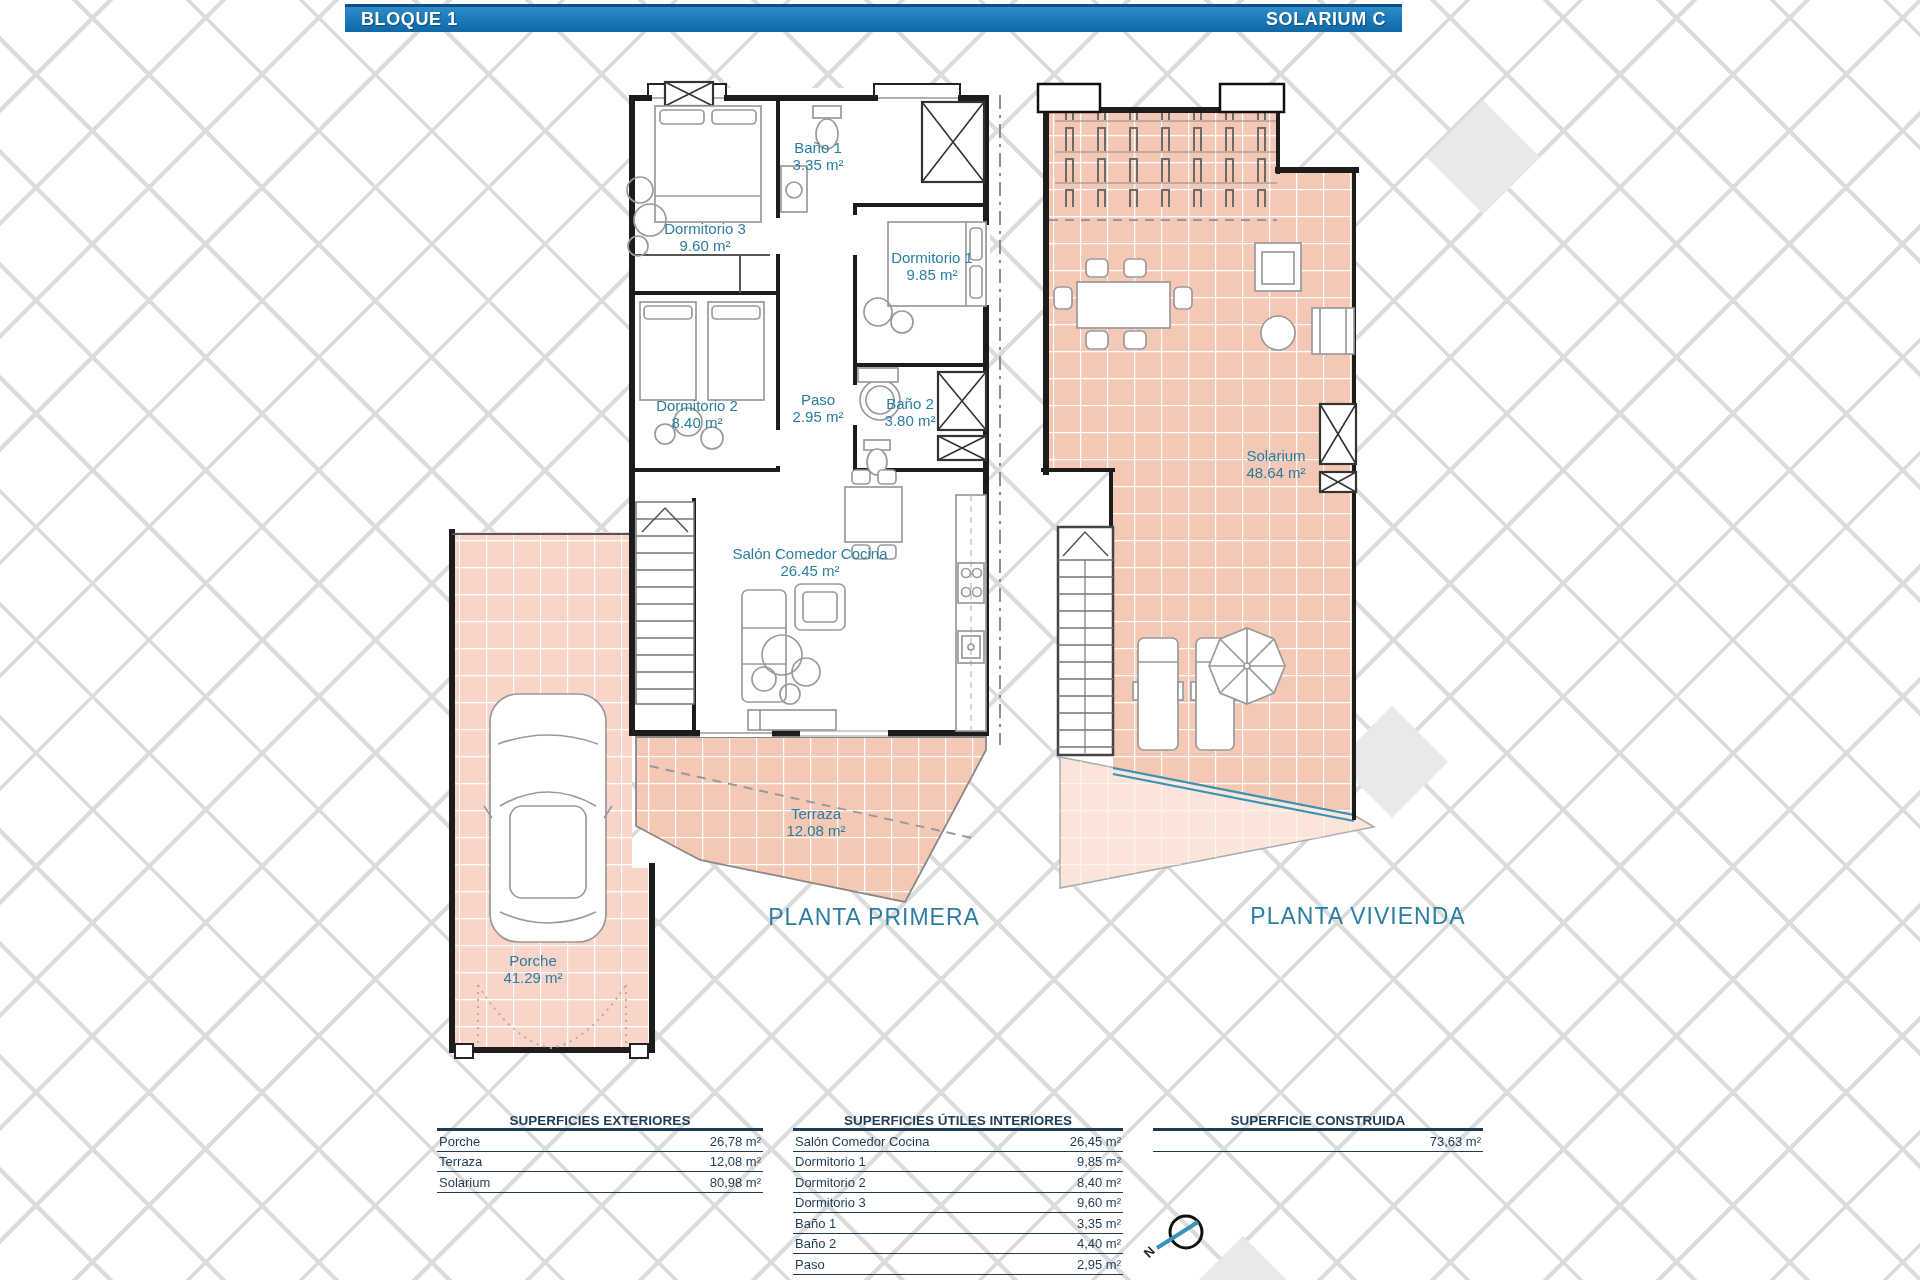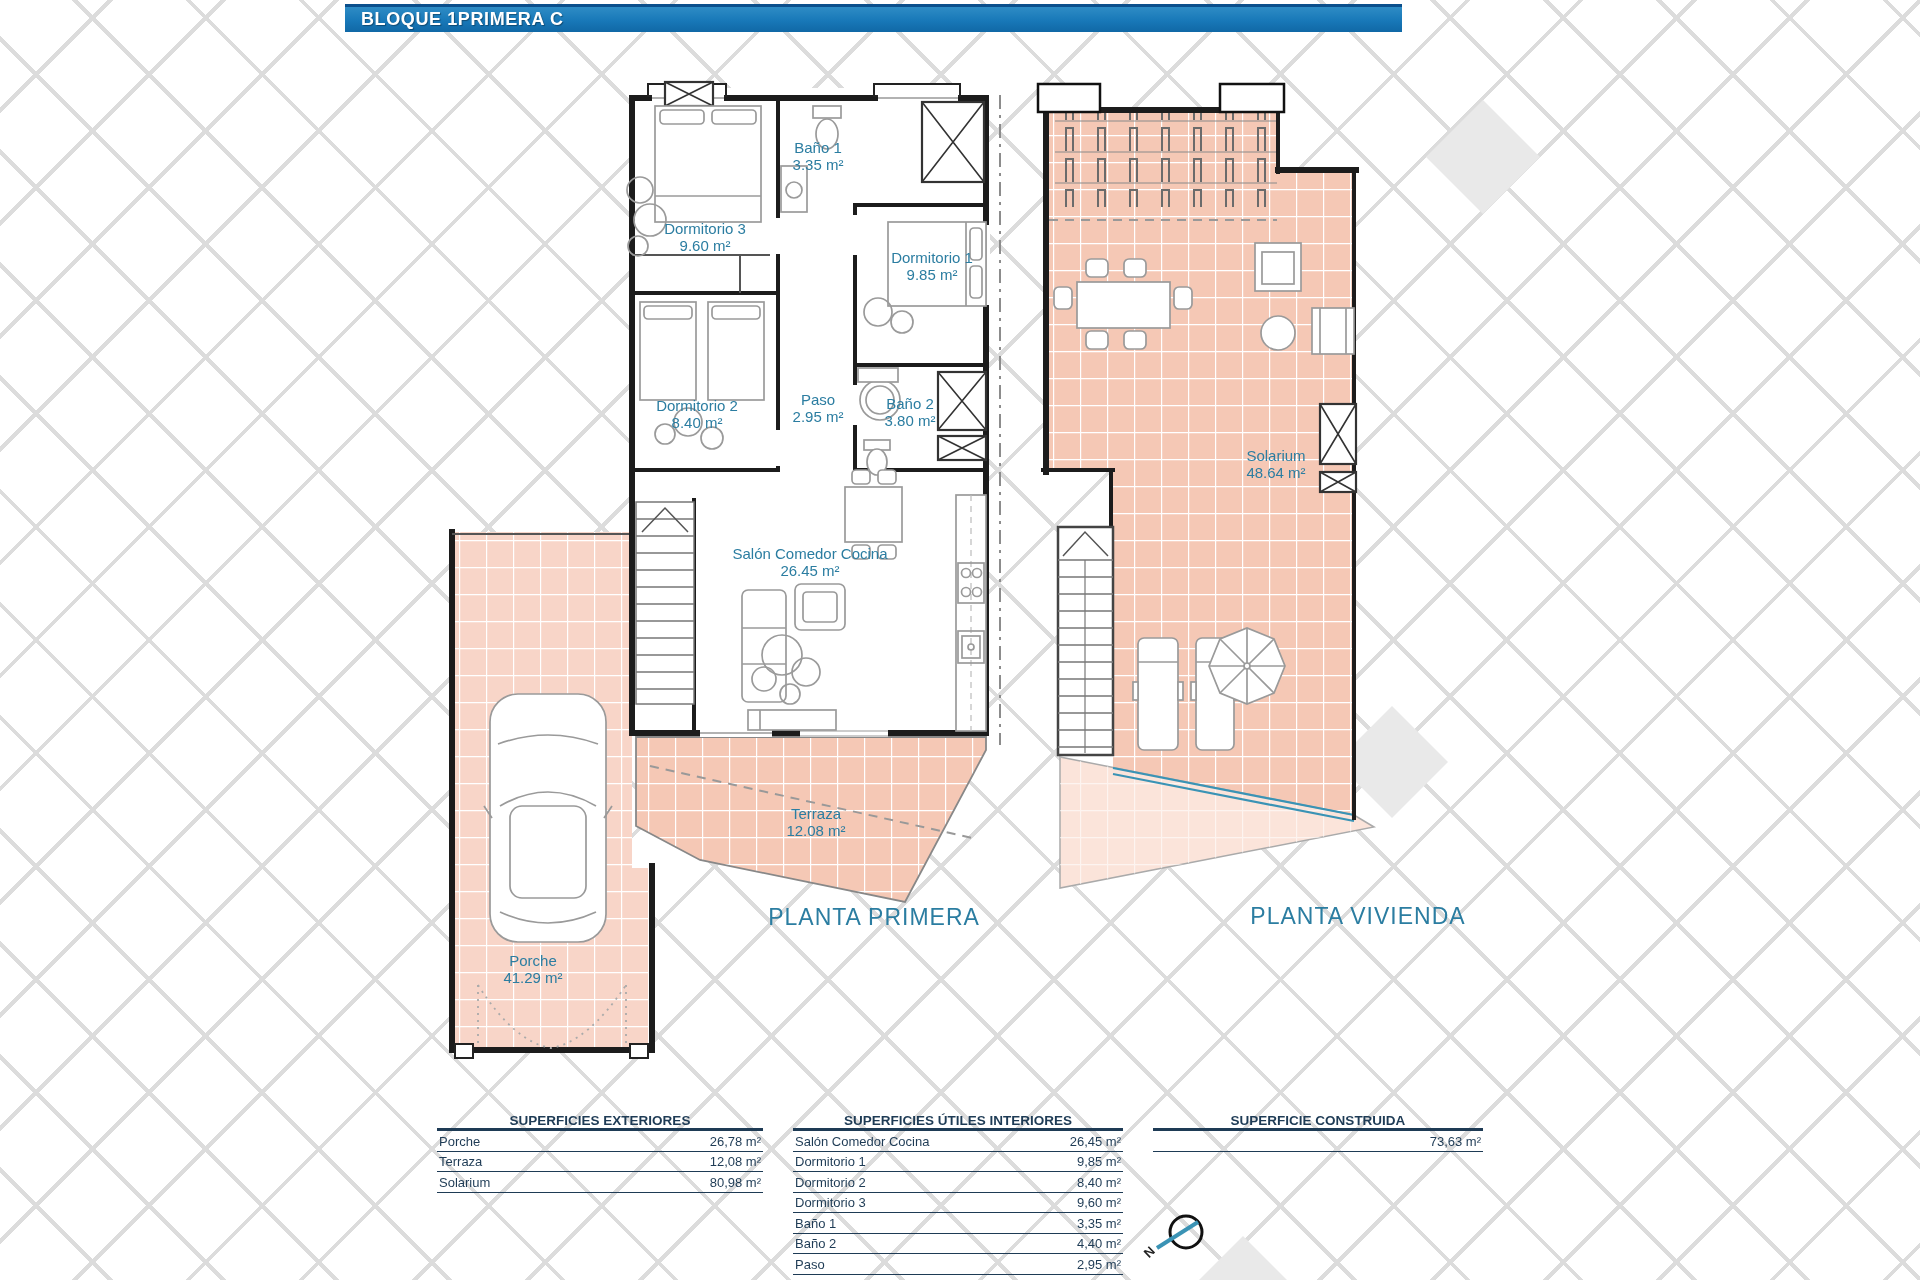--- a/index.html
+++ b/index.html
@@ -4,21 +4,21 @@
 <style>
   html,body{margin:0;padding:0;background:#fff;}
   .page{position:relative;width:1920px;height:1280px;background:#fff;overflow:hidden;
         font-family:"Liberation Sans",sans-serif;}
   .lattice{position:absolute;inset:0;
     background-image:
       repeating-linear-gradient(45deg,transparent 0 76px,var(--lattice-gray,#dcdcdc) 76px 80px),
       repeating-linear-gradient(135deg,transparent 0 76px,var(--lattice-gray,#dcdcdc) 76px 80px);}
   .header{position:absolute;left:345px;top:4px;width:1057px;height:28px;box-sizing:border-box;
     background:linear-gradient(180deg,#2e8cc5 0%,var(--header-blue,#1878b8) 55%,#1068a6 100%);
-    border-top:3px solid #0b4f8c;display:flex;align-items:center;justify-content:flex-start;
+    border-top:3px solid #0b4f8c;display:flex;align-items:center;justify-content:space-between;
     padding:0 16px;}
   .header span{color:#fff;font-weight:bold;font-size:18px;letter-spacing:.6px;
     text-shadow:1px 1px 1px rgba(0,0,0,.35);}
   .plans-svg{position:absolute;inset:0;}
   .plan-title{position:absolute;transform:translate(-50%,-50%);color:var(--label-teal,#2b7da1);
     font-size:23px;letter-spacing:1px;white-space:nowrap;margin-left:8px;}
   .room-label{position:absolute;transform:translate(-50%,-50%);color:var(--label-teal,#2b7da1);
     font-size:15px;line-height:1.15;text-align:center;white-space:nowrap;}
   .stable{position:absolute;color:var(--table-ink,#1e3b55);}
   .stable .ttitle{font-weight:bold;font-size:13.5px;text-align:center;padding-bottom:0;
@@ -309,21 +309,21 @@
 
     <g>
       <circle cx="1186" cy="1232" r="16" stroke="#111" stroke-width="3" fill="none"></circle>
       <path d="M1198,1222 L1157,1248" stroke="var(--railing-teal,#3a93b5)" stroke-width="4" fill="none"></path>
       <text class="north" x="1144" y="1258" transform="rotate(-44 1147 1252)">N</text>
     </g>
   </svg>
 
   <div class="header">
     <span>BLOQUE 1</span>
-    <span>PRIMERA C</span>
+    <span>SOLARIUM C</span>
   </div>
 
   <div class="room-label" style="left:705px;top:237px">
     <div>Dormitorio 3</div>
     <div>9.60 m²</div>
   </div>
   <div class="room-label" style="left:818px;top:156px">
     <div>Baño 1</div>
     <div>3.35 m²</div>
   </div>

